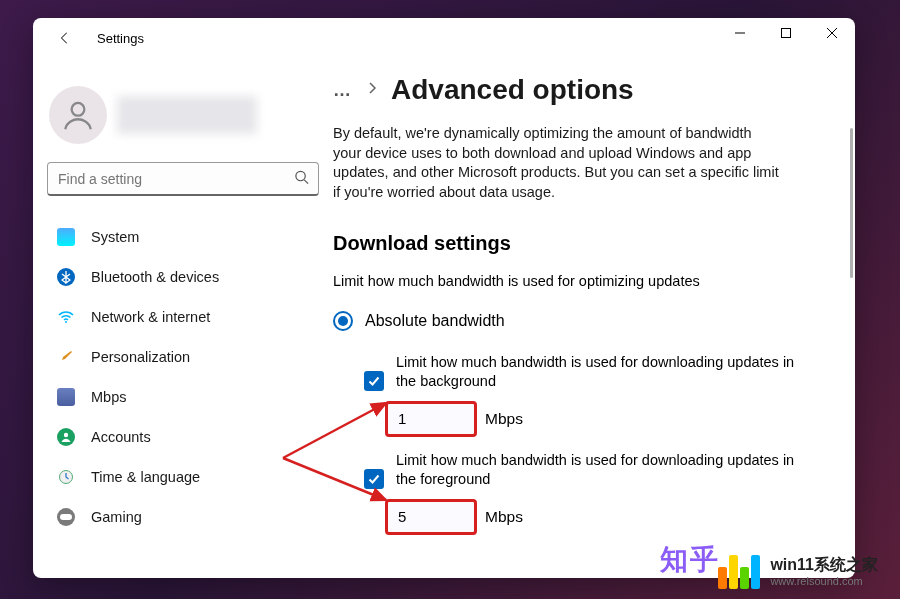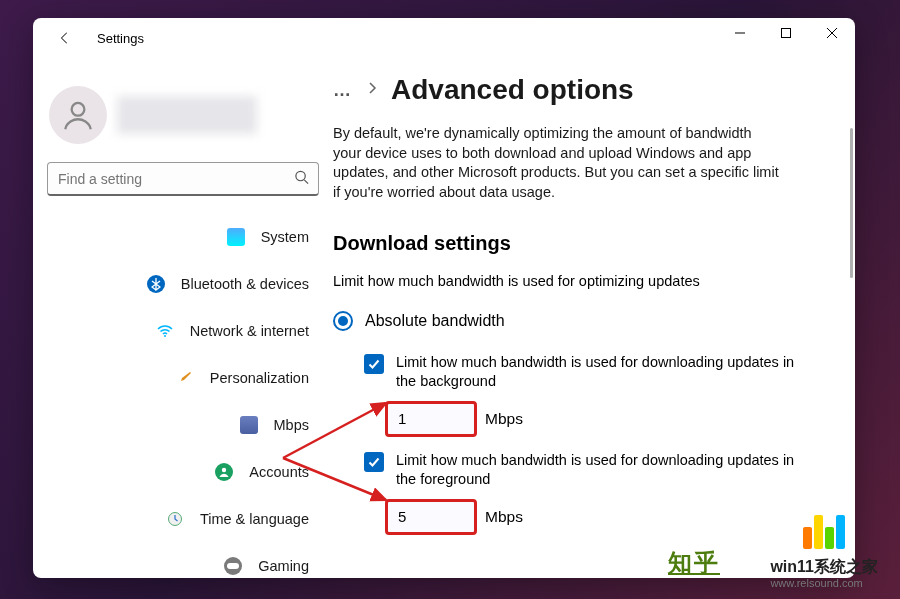--- a/index.html
+++ b/index.html
@@ -115,22 +115,21 @@
     }
     .search-icon {
       position: absolute;
       right: 10px;
       top: 50%;
       transform: translateY(-50%);
     }
     .nav {
       display: flex;
       flex-direction: column;
-      gap: 9px;
-      align-items: flex-end;
+      gap: 2px;
     }
     .nav-item {
       display: flex;
       align-items: center;
       height: 38px;
       padding: 0 10px;
       border-radius: 4px;
       cursor: pointer;
       font-size: 14.5px;
       color: #1a1a1a;
@@ -215,21 +214,21 @@
       height: 10px;
       background: #0067c0;
       border-radius: 50%;
     }
     .check-block {
       padding-left: 31px;
       margin-bottom: 8px;
     }
     .check-row {
       display: flex;
-      align-items: flex-start;
+      align-items: flex-end;
       gap: 12px;
     }
     .checkbox {
       width: 20px;
       height: 20px;
       background: #0067c0;
       border-radius: 3px;
       display: flex;
       align-items: center;
       justify-content: center;
@@ -271,34 +270,32 @@
       width: 130px;
       height: 170px;
       pointer-events: none;
     }
     
     .wm-zhihu {
       position: absolute;
       right: 180px;
       bottom: 20px;
       font-family: serif;
-      font-size: 24px;
-      color: #4d7c0f;
+      font-size: 28px;
+      color: #8b5cf6;
       font-weight: 600;
       letter-spacing: 2px;
-      text-decoration: underline;
     }
     .wm-block {
       position: absolute;
       right: 22px;
       bottom: 10px;
       display: flex;
       align-items: center;
       gap: 10px;
-      flex-direction: column;
     }
     .wm-logo {
       display: flex;
       gap: 2px;
     }
     .wm-bar {
       width: 9px;
       border-radius: 2px;
     }
     .wm-b1 { height: 22px; background: #ff7a00; align-self: flex-end; }

